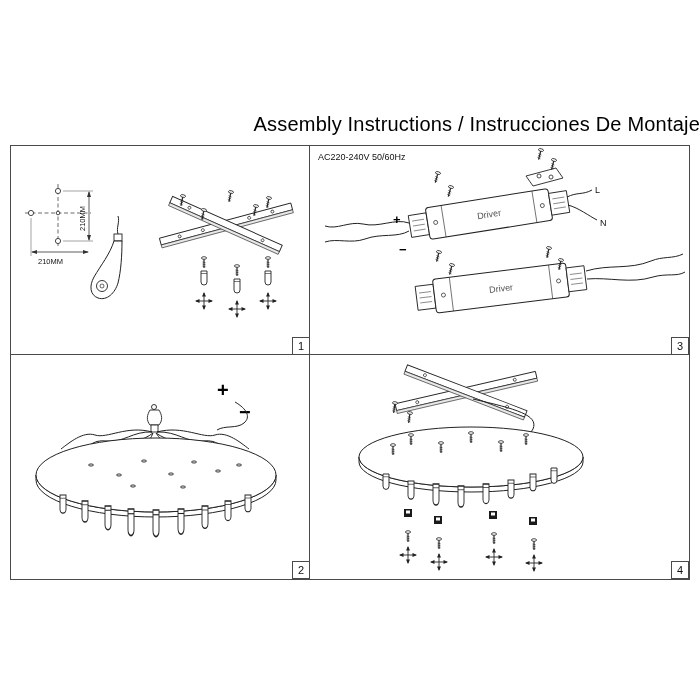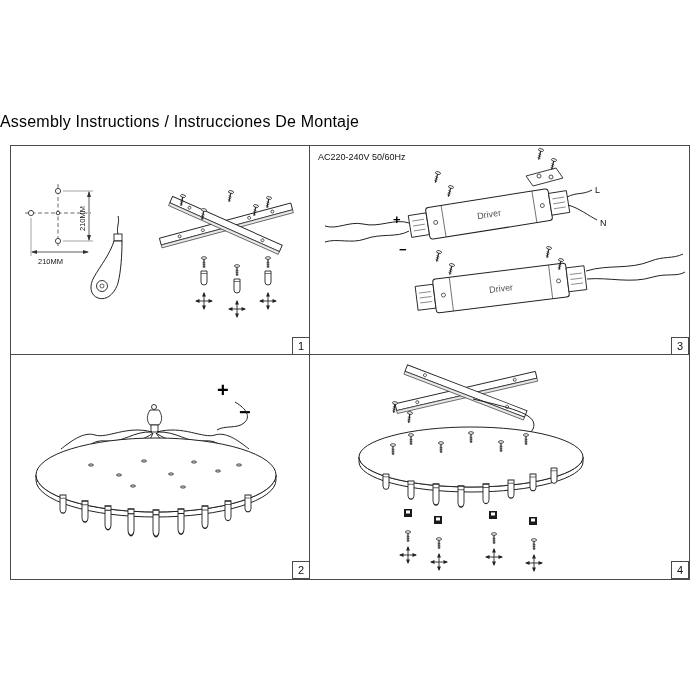--- a/index.html
+++ b/index.html
@@ -4,21 +4,21 @@
 <style>
   html,body{margin:0;padding:0}
   body{
     width:700px;height:700px;position:relative;overflow:hidden;
     background:#ffffff;
     font-family:"Liberation Sans", sans-serif;
     color:#000;
   }
   .title{
     position:absolute;left:0;right:0;top:113px;
-    text-align:left;font-size:16px;letter-spacing:.2px;color:#000;
+    text-align:right;font-size:20px;letter-spacing:.2px;color:#000;
   }
   .frame{
     position:absolute;left:10px;top:145px;width:678px;height:433px;
     border:1px solid #4a4a4a;background:transparent;
   }
   .div-v{position:absolute;left:309px;top:145px;width:1px;height:435px;background:#4a4a4a}
   .div-h{position:absolute;left:10px;top:354px;width:680px;height:1px;background:#4a4a4a}
   .panel-svg{position:absolute}
   svg text{font-family:"Liberation Sans", sans-serif}
   .pnum{

